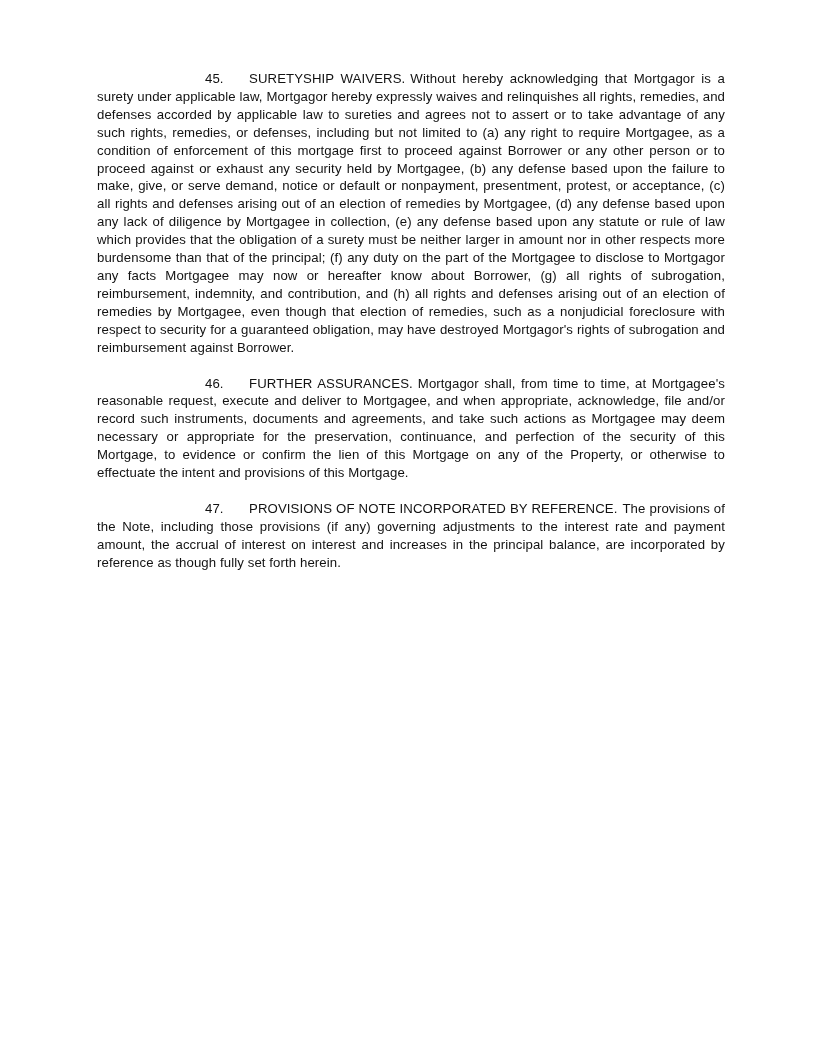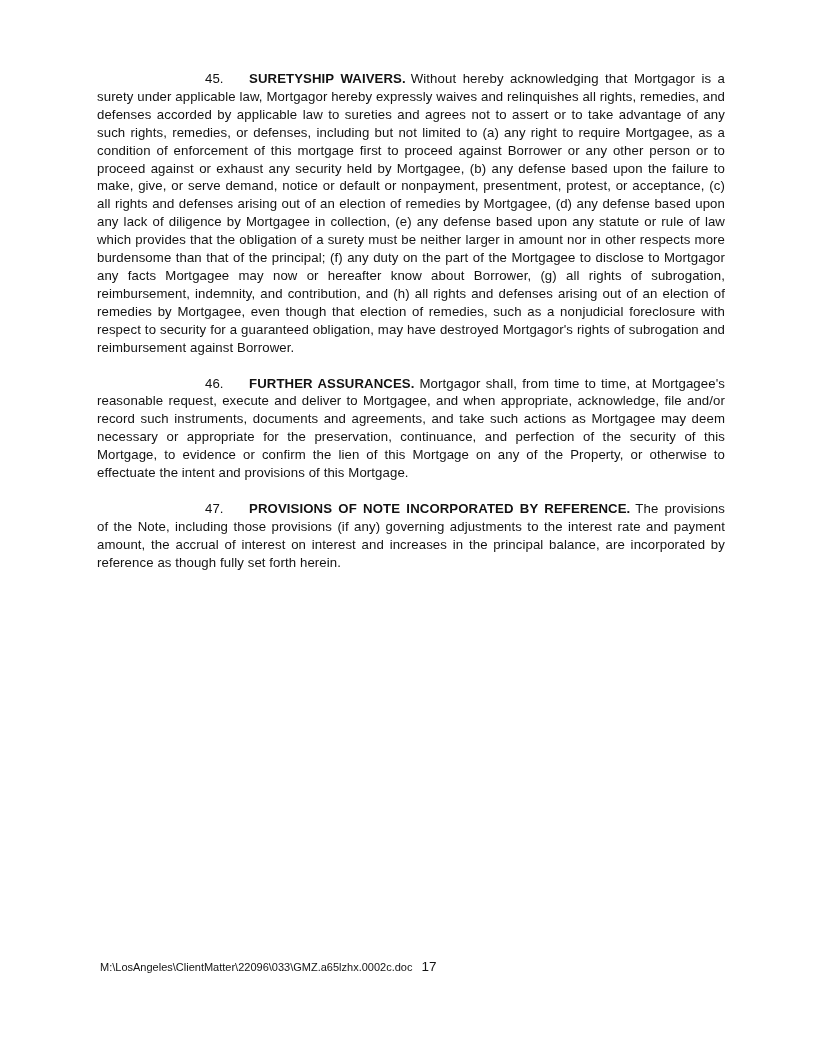--- a/index.html
+++ b/index.html
@@ -31,21 +31,21 @@
     text-indent: 96px;
     letter-spacing: 0.1px;
   }
   .sec-num {
     display: inline-block;
     min-width: 44px;
     text-indent: 0;
     margin-left: 12px;
   }
   .sec-heading {
-    font-weight: bold;
+    font-weight: normal;
     margin-right: 5px;
   }
   .footer {
     position: absolute;
     top: 959px;
     left: 100px;
     white-space: nowrap;
     display: flex;
     align-items: baseline;
   }
@@ -66,18 +66,14 @@
   <div class="content">
 
     <p class="section"><span class="sec-num">45.</span><span class="sec-heading">SURETYSHIP WAIVERS.</span><span class="sec-body">Without hereby acknowledging that Mortgagor is a surety under applicable law, Mortgagor hereby expressly waives and relinquishes all rights, remedies, and defenses accorded by applicable law to sureties and agrees not to assert or to take advantage of any such rights, remedies, or defenses, including but not limited to (a) any right to require Mortgagee, as a condition of enforcement of this mortgage first to proceed against Borrower or any other person or to proceed against or exhaust any security held by Mortgagee, (b) any defense based upon the failure to make, give, or serve demand, notice or default or nonpayment, presentment, protest, or acceptance, (c) all rights and defenses arising out of an election of remedies by Mortgagee, (d) any defense based upon any lack of diligence by Mortgagee in collection, (e) any defense based upon any statute or rule of law which provides that the obligation of a surety must be neither larger in amount nor in other respects more burdensome than that of the principal; (f) any duty on the part of the Mortgagee to disclose to Mortgagor any facts Mortgagee may now or hereafter know about Borrower, (g) all rights of subrogation, reimbursement, indemnity, and contribution, and (h) all rights and defenses arising out of an election of remedies by Mortgagee, even though that election of remedies, such as a nonjudicial foreclosure with respect to security for a guaranteed obligation, may have destroyed Mortgagor's rights of subrogation and reimbursement against Borrower.</span></p>
 
     <p class="section"><span class="sec-num">46.</span><span class="sec-heading">FURTHER ASSURANCES.</span><span class="sec-body">Mortgagor shall, from time to time, at Mortgagee's reasonable request, execute and deliver to Mortgagee, and when appropriate, acknowledge, file and/or record such instruments, documents and agreements, and take such actions as Mortgagee may deem necessary or appropriate for the preservation, continuance, and perfection of the security of this Mortgage, to evidence or confirm the lien of this Mortgage on any of the Property, or otherwise to effectuate the intent and provisions of this Mortgage.</span></p>
 
     <p class="section"><span class="sec-num">47.</span><span class="sec-heading">PROVISIONS OF NOTE INCORPORATED BY REFERENCE.</span><span class="sec-body">The provisions of the Note, including those provisions (if any) governing adjustments to the interest rate and payment amount, the accrual of interest on interest and increases in the principal balance, are incorporated by reference as though fully set forth herein.</span></p>
 
   </div>
 
-  <div class="footer">
-    <span class="footer-path">M:\LosAngeles\ClientMatter\22096\033\GMZ.a65lzhx.0002c.doc</span>
-    <span class="footer-page">17</span>
-  </div>
 
 </div>
 
 </body></html>

